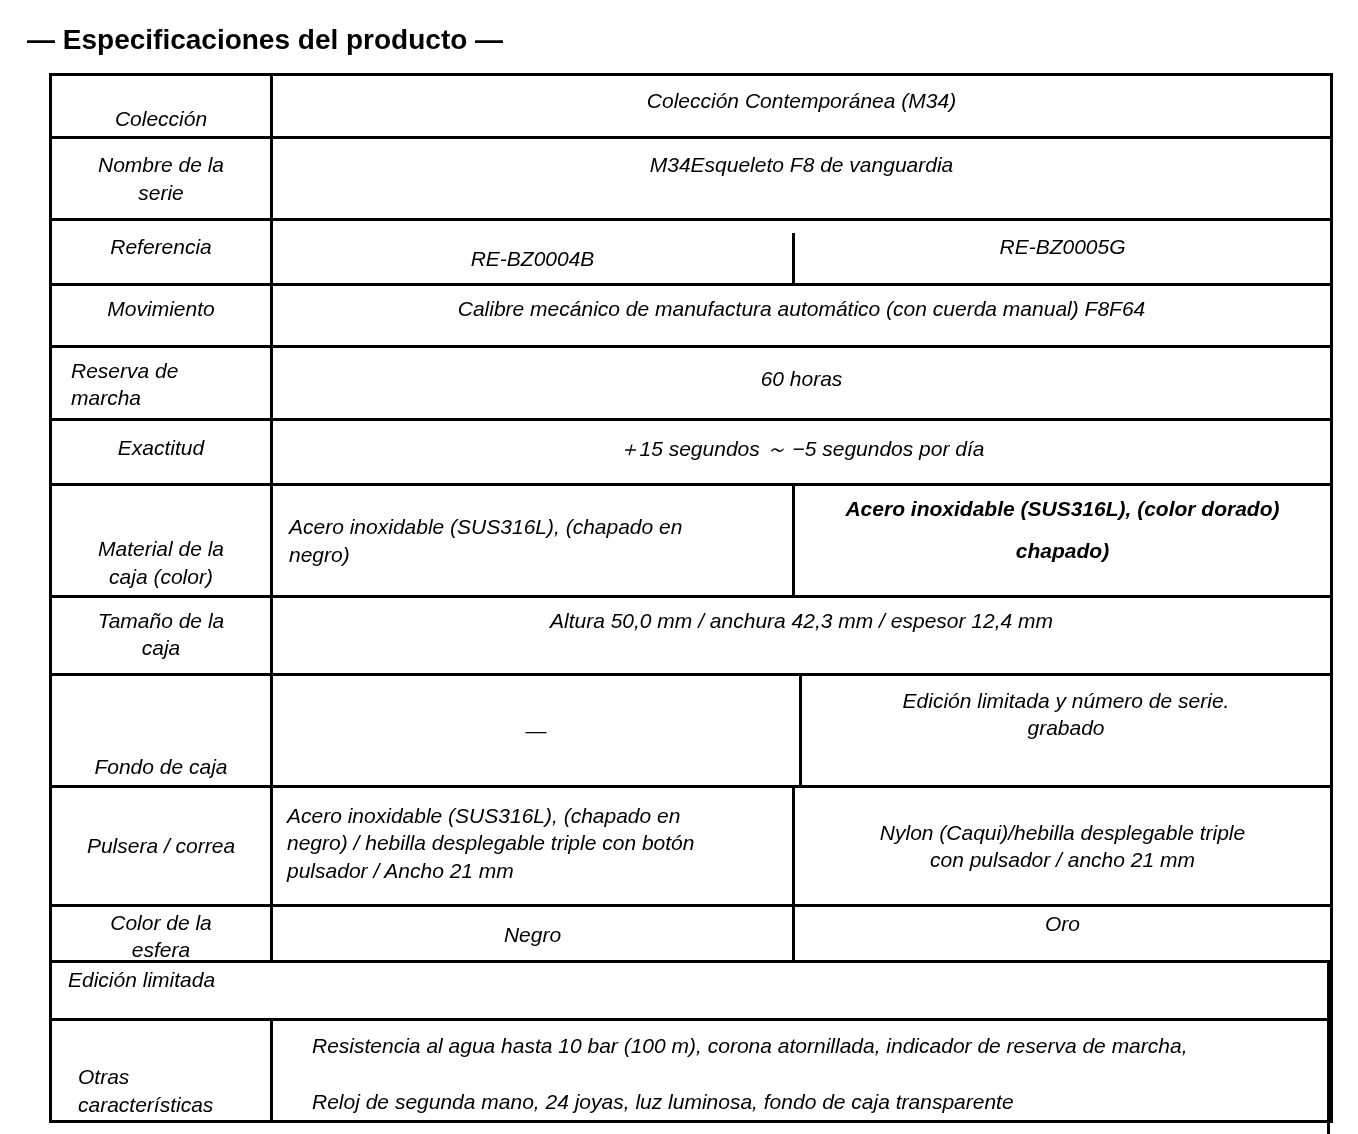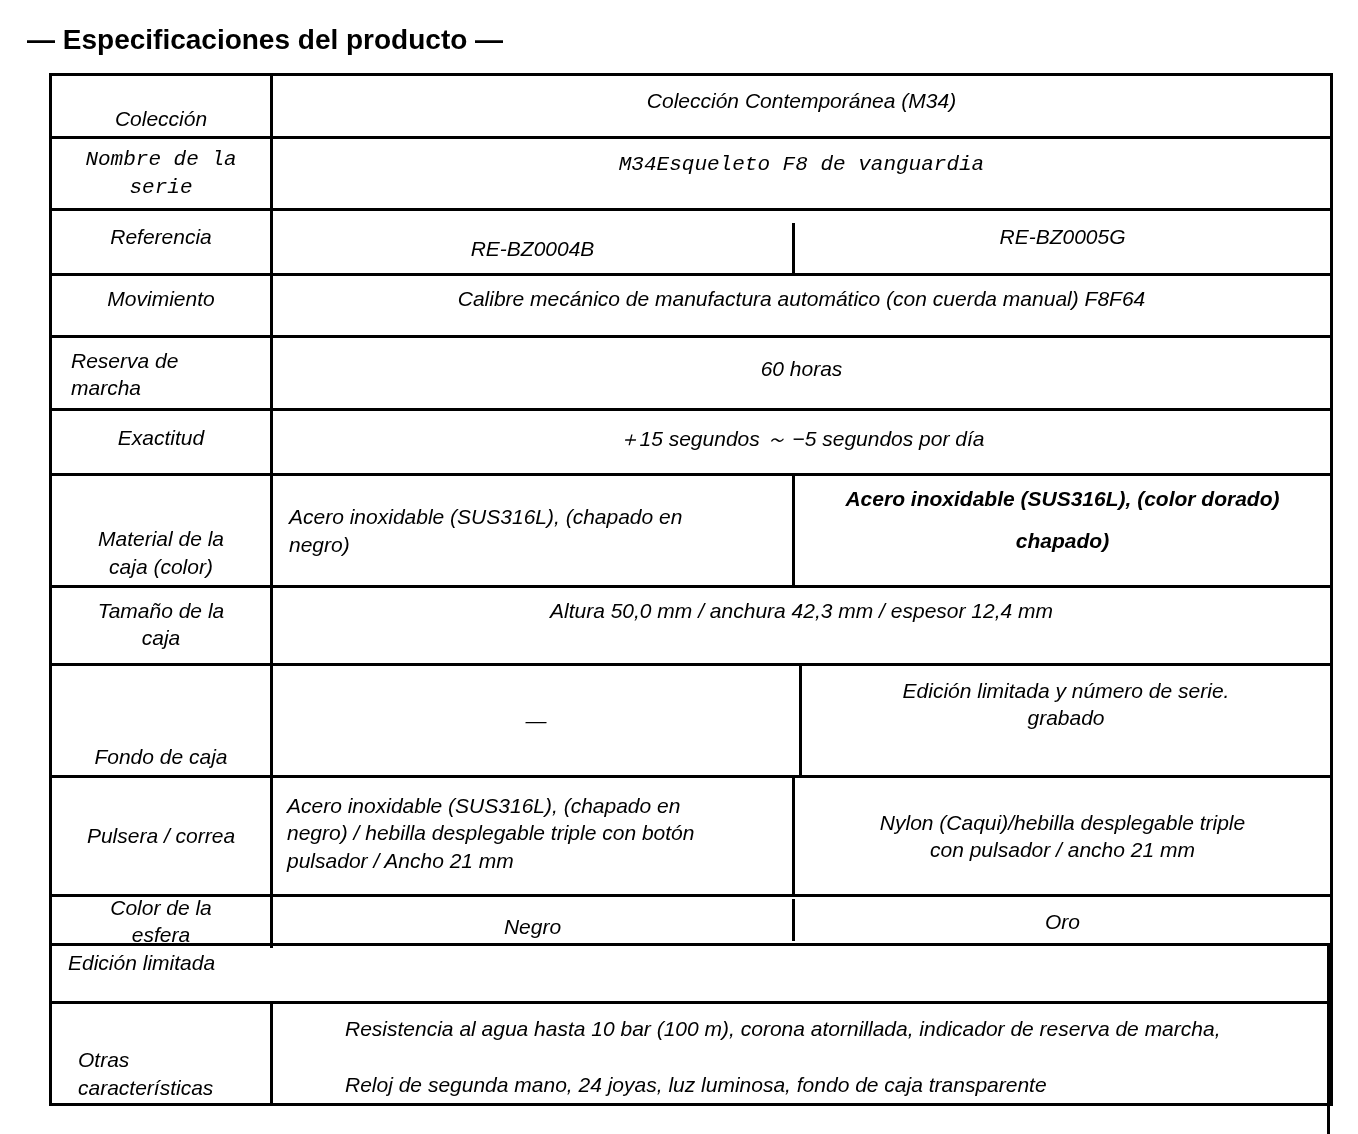--- a/index.html
+++ b/index.html
@@ -28,23 +28,23 @@
   .lbl{flex:0 0 221px;}
   .colA{flex:0 0 522px;}
   .colA-w{flex:0 0 529px;}
   .val{flex:1 1 auto;}
   .h-c{text-align:center;}
   .h-l{text-align:left;}
   .v-t{justify-content:flex-start;}
   .v-c{justify-content:center;}
   .v-b{justify-content:flex-end;}
   .lh2{line-height:2.0;font-weight:bold;}
-  .r0{height:63px;} .r1{height:72px;font-family:Liberation Mono, monospace;} .r2{height:65px;} .r3{height:62px;}
+  .r0{height:63px;} .r1{height:82px;} .r2{height:65px;} .r3{height:62px;}
   .r4{height:73px;justify-content:center;} .r5{height:65px;} .r6{height:112px;} .r7{height:78px;}
-  .r8{height:112px;} .r9{height:119px;} .r10{height:49px;align-items:center;} .r11{height:58px;flex-direction:column;}
+  .r8{height:112px;} .r9{height:119px;} .r10{height:56px;} .r11{height:58px;flex-direction:column;}
   .r12{height:99px;}
 </style>
 </head>
 <body>
 
 <div class="title">— Especificaciones del producto —</div>
 
 <div class="tbl">
 
   <div class="row r0">
@@ -120,18 +120,18 @@
 
   <div class="row r11">
     <div class="cell lbl h-l v-t" style="padding-top:3px;padding-left:16px;">Edición limitada</div>
     <div class="cell colA h-c v-t" style="padding-top:3px;">—</div>
     <div class="cell val h-c v-t" style="padding-top:3px;">300 piezas</div>
   </div>
 
   <div class="row r12">
     <div class="cell lbl h-l v-b" style="padding-left:26px;padding-bottom:2px;">Otras
 características</div>
-    <div class="cell val h-l v-t" style="padding-top:11px;padding-left:72px;padding-right:10px;line-height:1.33;">Resistencia al agua hasta 10 bar (100 m), corona atornillada, indicador de reserva de marcha,
+    <div class="cell val h-l v-t" style="padding-top:11px;padding-left:39px;padding-right:10px;line-height:1.33;">Resistencia al agua hasta 10 bar (100 m), corona atornillada, indicador de reserva de marcha,
 
 Reloj de segunda mano, 24 joyas, luz luminosa, fondo de caja transparente</div>
   </div>
 
 </div>
 
 </body></html>

